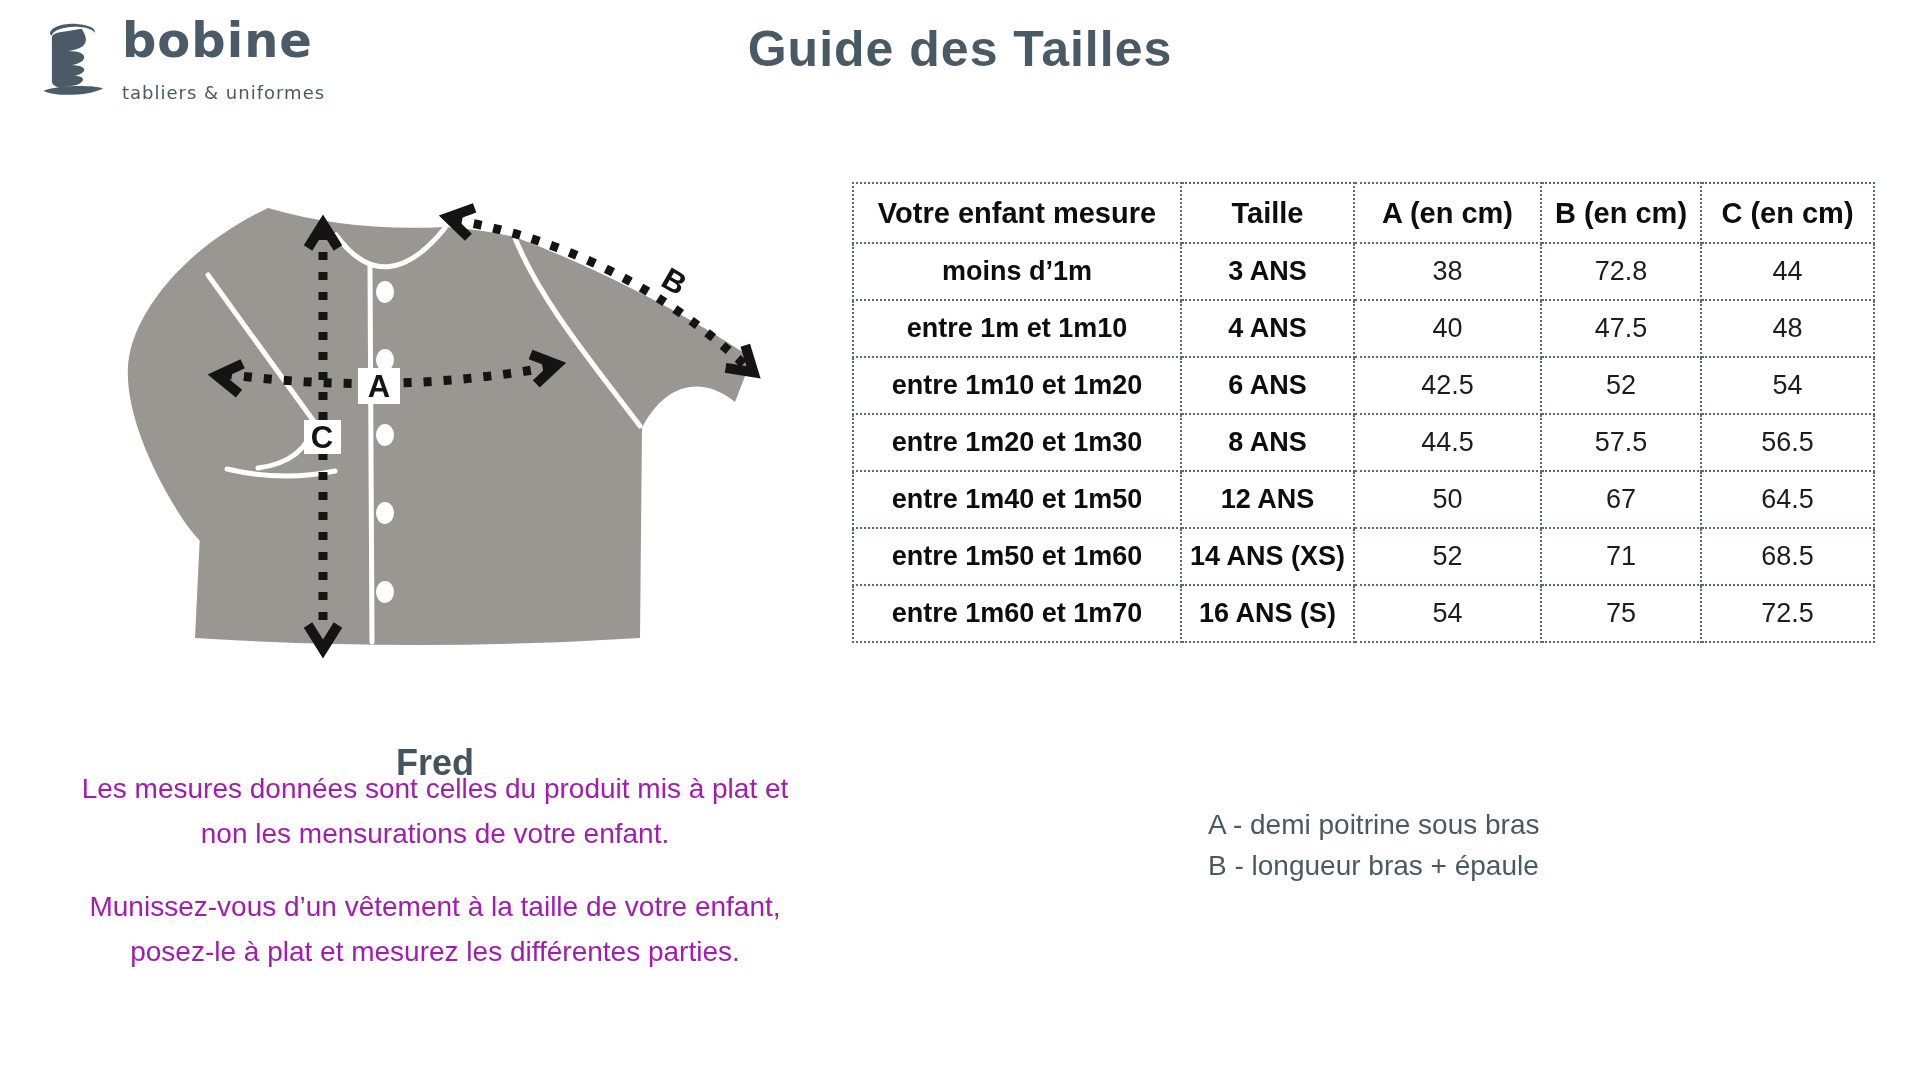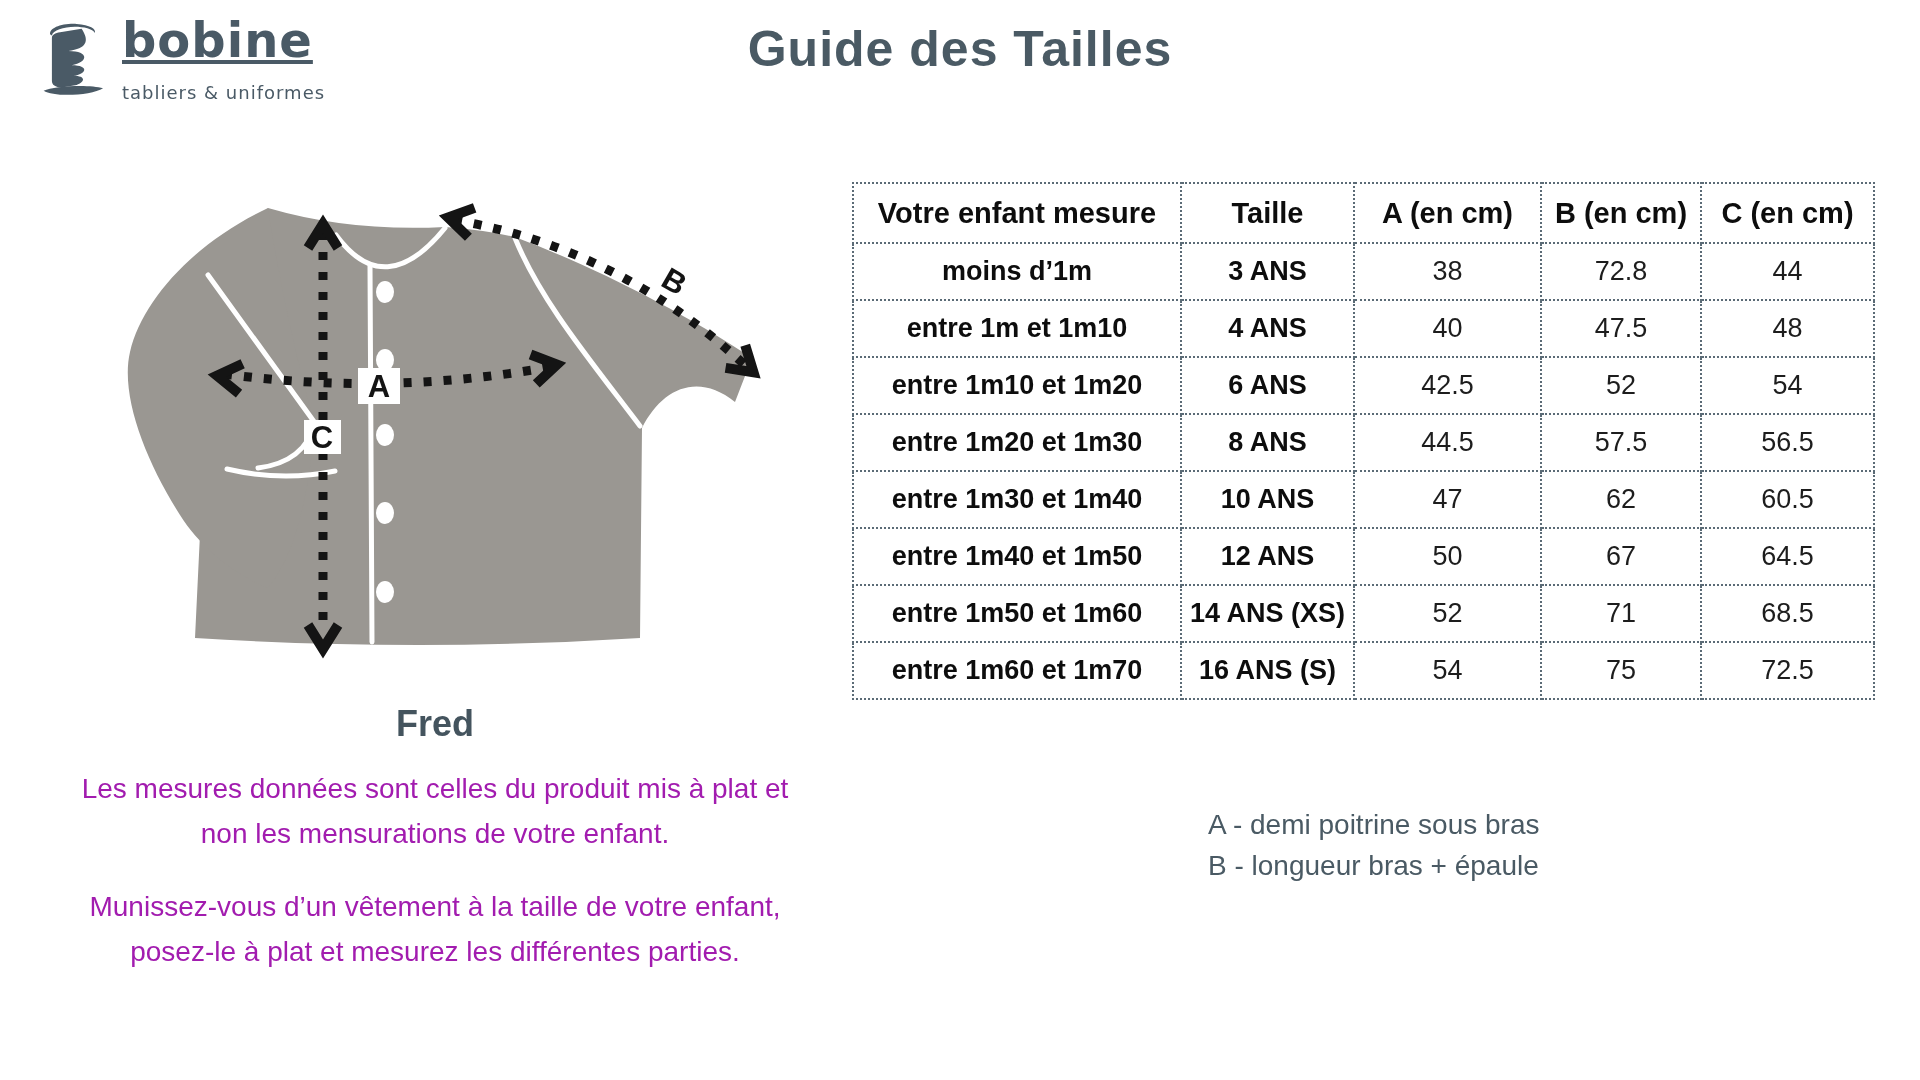--- a/index.html
+++ b/index.html
@@ -3,33 +3,33 @@
 <meta charset="utf-8">
 <style>
   html,body{margin:0;padding:0;background:#ffffff;}
   body{width:1920px;height:1080px;position:relative;overflow:hidden;
        font-family:"Liberation Sans", sans-serif;}
 
   
   .logo{position:absolute;left:42px;top:14px;display:flex;align-items:flex-start;}
   .logo-text{margin-left:14px;color:#4a5a66;}
   .logo-name{font-family:"DejaVu Sans", sans-serif;font-size:48px;font-weight:600;
-             line-height:52px;letter-spacing:1px;text-decoration:underline;}
+             line-height:52px;letter-spacing:1px;}
   .logo-tagline{font-family:"DejaVu Sans", sans-serif;font-size:18px;font-weight:400;
                 letter-spacing:1px;margin-top:16px;}
 
   
   .page-title{position:absolute;left:50%;top:20px;transform:translateX(-50%);
               font-size:50px;font-weight:700;color:#4a5a64;letter-spacing:1px;}
 
   
   .diagram{position:absolute;left:100px;top:180px;width:720px;height:500px;}
 
   
-  .product-name{position:absolute;left:30px;top:703px;width:810px;text-align:center;
+  .product-name{position:absolute;left:30px;top:742px;width:810px;text-align:center;
                 font-size:36px;font-weight:700;color:#44545e;}
   .notes{position:absolute;left:25px;top:766px;width:820px;text-align:center;
          font-size:28px;color:#a21caf;line-height:45px;}
   .notes .para{margin:0 0 28px 0;}
 
   
   .legend{position:absolute;left:1208px;top:804px;font-size:28px;color:#4a5a64;
           line-height:41px;}
 
   
@@ -184,27 +184,20 @@
       <td class="n">54</td>
     </tr>
     <tr>
       <td class="b">entre 1m20 et 1m30</td>
       <td class="b">8 ANS</td>
       <td class="n">44.5</td>
       <td class="n">57.5</td>
       <td class="n">56.5</td>
     </tr>
     <tr>
-      <td class="b">entre 1m30 et 1m40</td>
-      <td class="b">10 ANS</td>
-      <td class="n">47</td>
-      <td class="n">62</td>
-      <td class="n">60.5</td>
-    </tr>
-    <tr>
       <td class="b">entre 1m40 et 1m50</td>
       <td class="b">12 ANS</td>
       <td class="n">50</td>
       <td class="n">67</td>
       <td class="n">64.5</td>
     </tr>
     <tr>
       <td class="b">entre 1m50 et 1m60</td>
       <td class="b">14 ANS (XS)</td>
       <td class="n">52</td>

